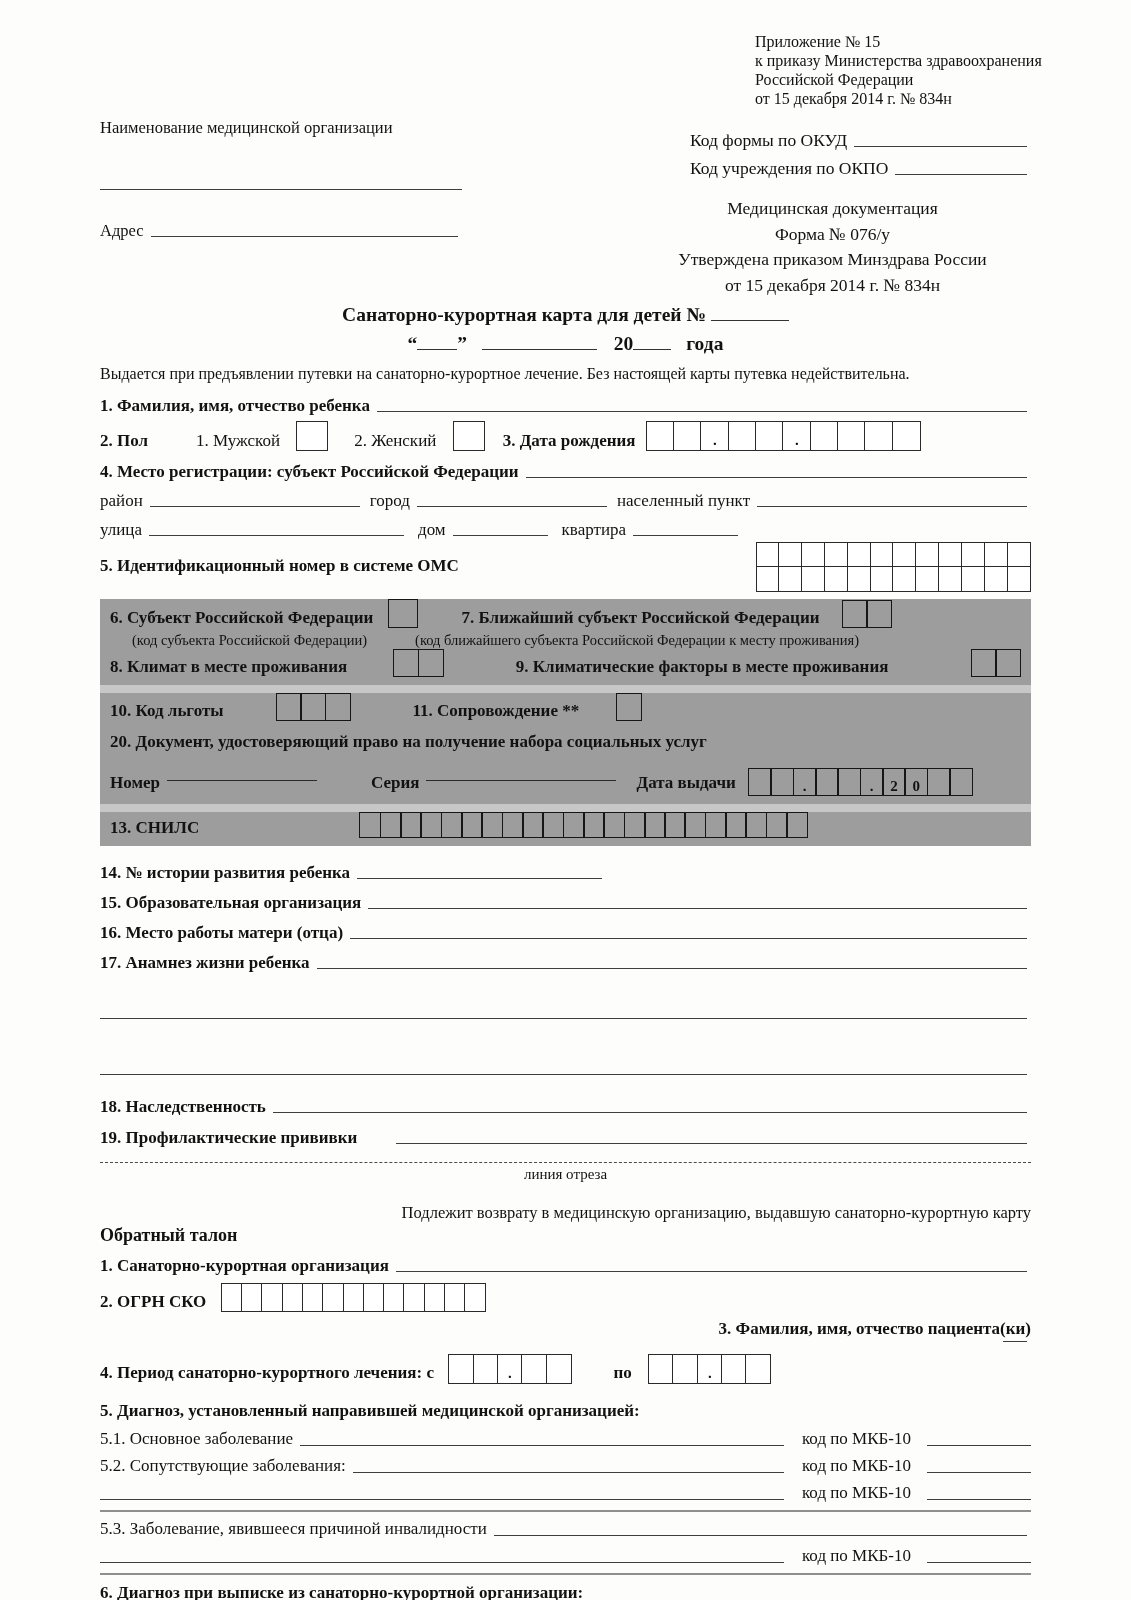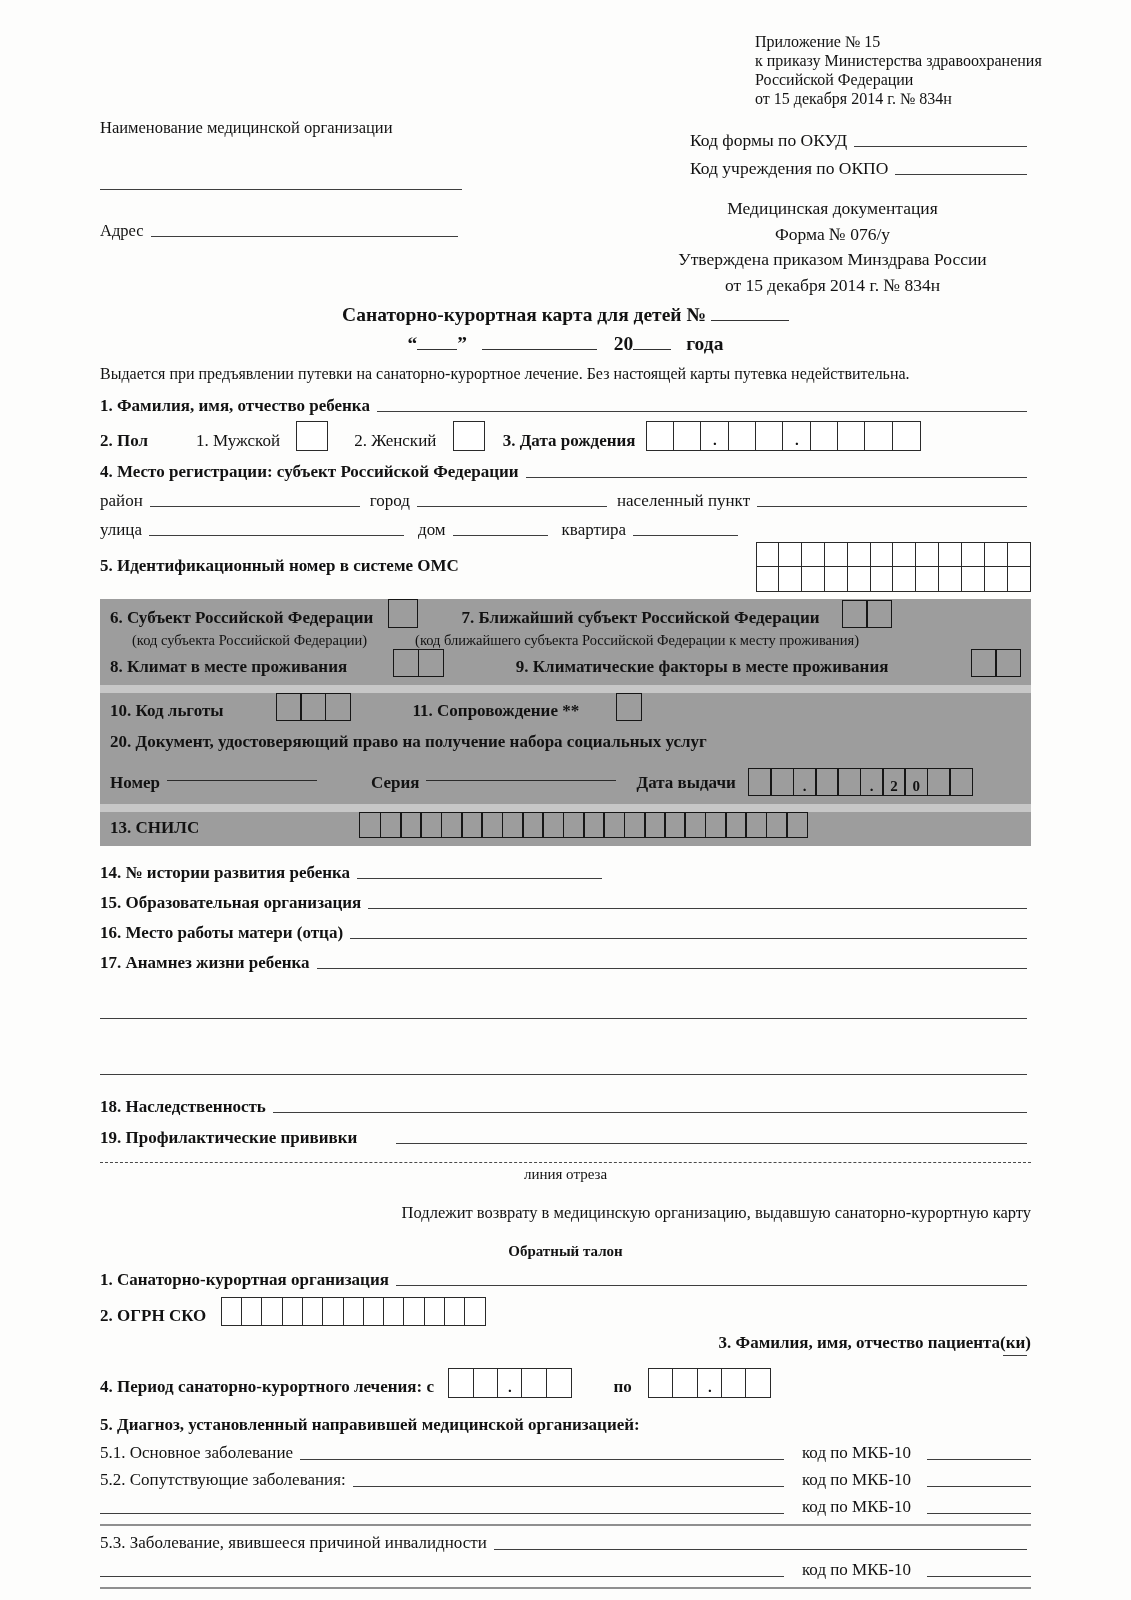--- a/index.html
+++ b/index.html
@@ -26,21 +26,21 @@
   .spacer{flex:1 1 auto;}
   .title1{text-align:center;font-size:19.5px;font-weight:700;}
   .title2{text-align:center;font-size:19.5px;font-weight:700;margin-top:7px;}
   .u{display:inline-block;border-bottom:1.7px solid #333;height:2px;vertical-align:baseline;}
   .note{font-size:16px;margin-top:10px;}
   .mkb{flex:0 0 auto;padding-left:14px;white-space:nowrap;}
   .rule{border-top:2px solid #8f8f8f;margin-top:6px;}
   .dashed{border-top:1.7px dashed #4a4a4a;margin-top:14px;}
   .cutlabel{text-align:center;font-size:15px;margin-top:3px;}
   .rnote{text-align:right;font-size:16.5px;margin-top:20px;}
-  .ctitle{text-align:center;font-size:15px;font-weight:700;margin-top:20px;}
+  .ctitle{text-align:left;font-size:18px;font-weight:700;margin-top:2px;}
   
   .cells{display:inline-flex;padding-left:2px;flex:0 0 auto;}
   .cell{box-sizing:border-box;display:inline-flex;align-items:flex-end;justify-content:center;
         width:24px;height:27px;border:1.7px solid #2a2a2a;margin-left:-1.7px;
         font-weight:700;font-size:15px;background:#fff;padding-bottom:0;}
   .sz-birth .cell{width:29px;height:30px;}
   .sz-sex .cell{width:32px;height:30px;}
   .sz-code .cell{width:26px;height:28px;}
   .sz-one .cell{width:30px;height:29px;}
   .sz-issue .cell{width:24px;height:28px;}

